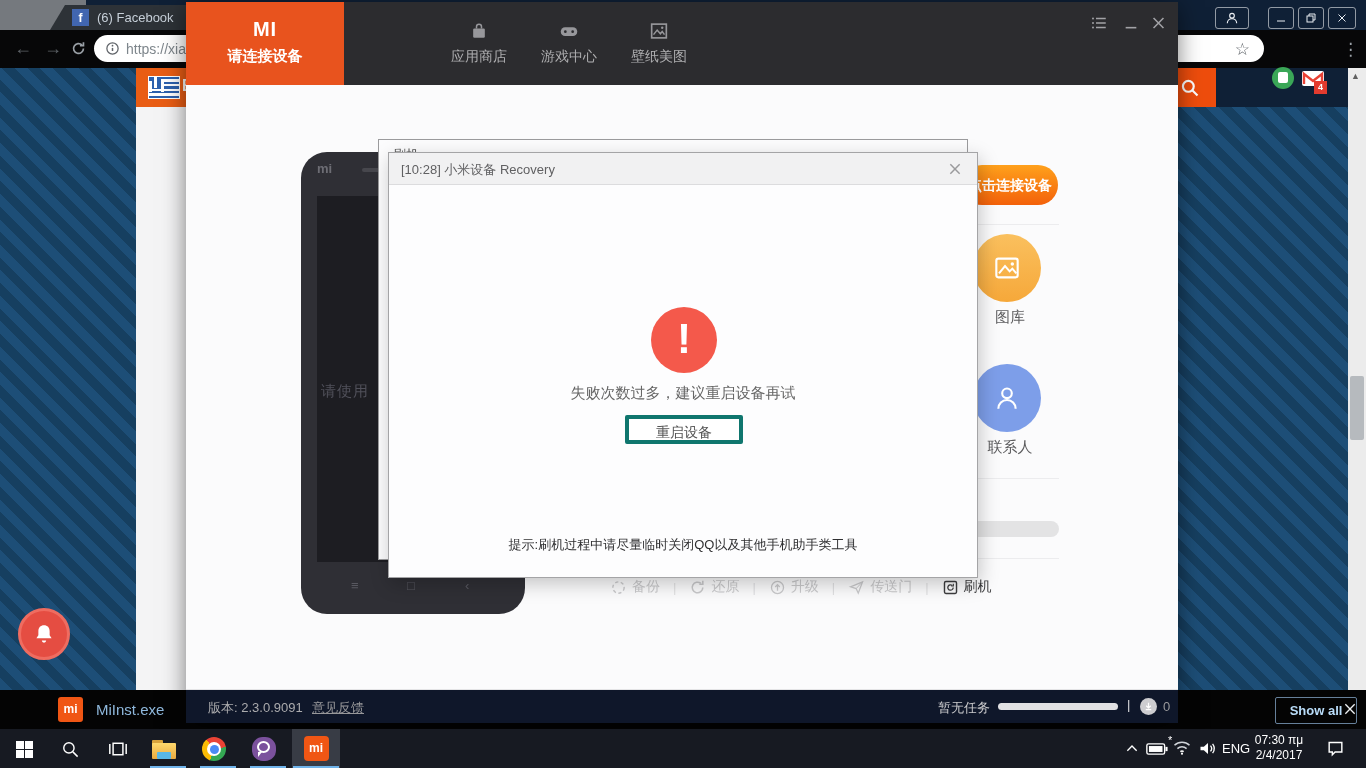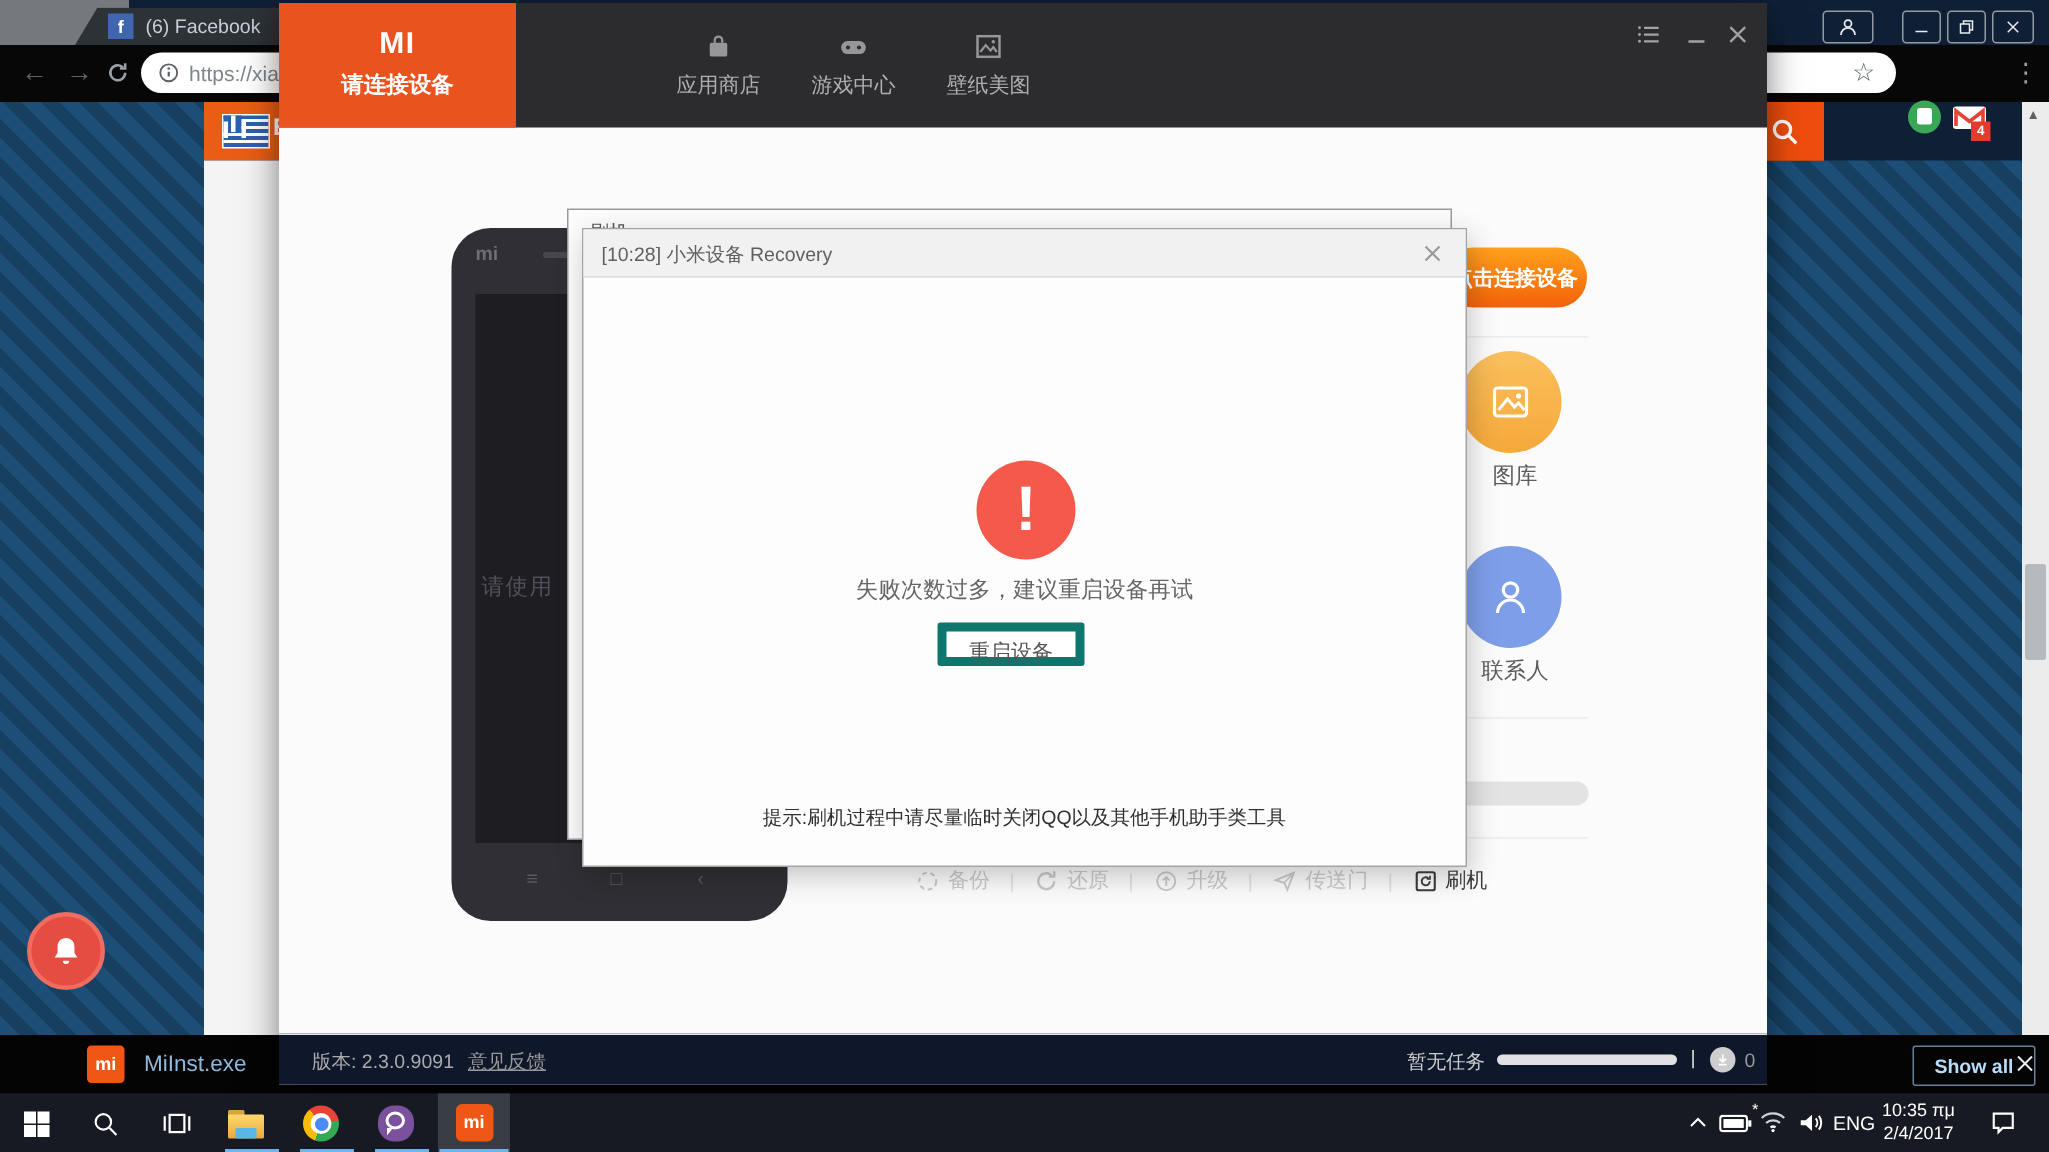--- a/index.html
+++ b/index.html
@@ -91,21 +91,21 @@
   
   .dlg-back{left:378px;top:139px;width:590px;height:421px;background:#fcfcfd;border:1px solid #9b9b9d;box-sizing:border-box;z-index:4;}
   .dlg-back-title{left:14px;top:6px;font-size:13px;color:#555;}
   .dlg{left:388px;top:152px;width:590px;height:426px;background:#fdfdfe;border:1px solid #a4a4a6;
     box-sizing:border-box;z-index:5;box-shadow:2px 6px 18px rgba(0,0,0,.22);}
   .dlg-titlebar{left:0;top:0;width:588px;height:32px;background:#f1f1f2;border-bottom:1px solid #dcdcde;box-sizing:border-box;}
   .dlg-title{left:12px;top:8px;font-size:13px;color:#606062;}
   .err-circle{left:262px;top:154px;width:66px;height:66px;border-radius:50%;background:#f4594b;
     color:#fff;font-size:42px;font-weight:bold;text-align:center;line-height:64px;}
   .dlg-msg{left:0;top:231px;width:588px;text-align:center;font-size:15px;color:#666;}
-  .dlg-btn{left:236px;top:262px;width:98px;height:29px;background:#fff;border:6px solid #0f766e;
+  .dlg-btn{left:236px;top:262px;width:118px;height:29px;background:#fff;border:4px solid #0f766e;
     border-radius:2px;box-sizing:border-box;text-align:center;line-height:27px;font-size:14px;color:#555;}
   .dlg-tip{left:0;top:383px;width:588px;text-align:center;font-size:13px;color:#2f2f31;}
 
   
   .taskbar{left:0;top:729px;width:1366px;height:39px;background:#171a22;z-index:6;}
   .tb-icon{top:8px;width:24px;height:24px;display:flex;align-items:center;justify-content:center;}
   .winlogo{display:grid;grid-template-columns:8px 8px;grid-template-rows:8px 8px;gap:1px;}
   .winlogo i{background:#fff;}
   .folder{position:relative;width:24px;height:19px;}
   .folder .back{position:absolute;left:0;top:0;width:11px;height:5px;background:#d9a33c;border-radius:1px;}
@@ -433,21 +433,21 @@
     </div>
     <div class="abs" style="left:1198px;top:11px;">
       <svg width="20" height="17" viewBox="0 0 24 20">
           <path d="M3 8h4l5-4.5v13L7 12H3z" fill="#fff"></path>
           <path d="M15 6.5a5.5 5.5 0 0 1 0 7" fill="none" stroke="#fff" stroke-width="1.6"></path>
           <path d="M17.5 4.5a9 9 0 0 1 0 11" fill="none" stroke="#fff" stroke-width="1.6"></path>
         </svg>
     </div>
     <span class="abs tray-text" style="left:1222px;top:12px;">ENG</span>
     <div class="abs clock">
-      <div>10:35 πμ</div>
+      <div>07:30 πμ</div>
       <div>2/4/2017</div>
     </div>
     <div class="abs" style="left:1326px;top:10px;">
       <svg width="19" height="18" viewBox="0 0 24 22">
           <path d="M4 4h16v12h-8.5L8 19.5V16H4z" fill="none" stroke="#fff" stroke-width="1.8"></path>
         </svg>
     </div>
   </div>
 
 </div>

